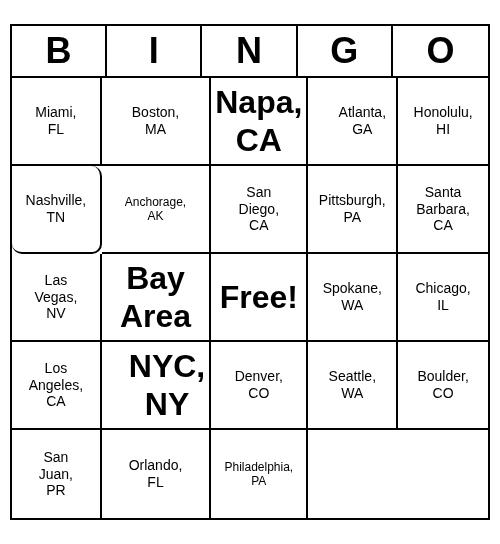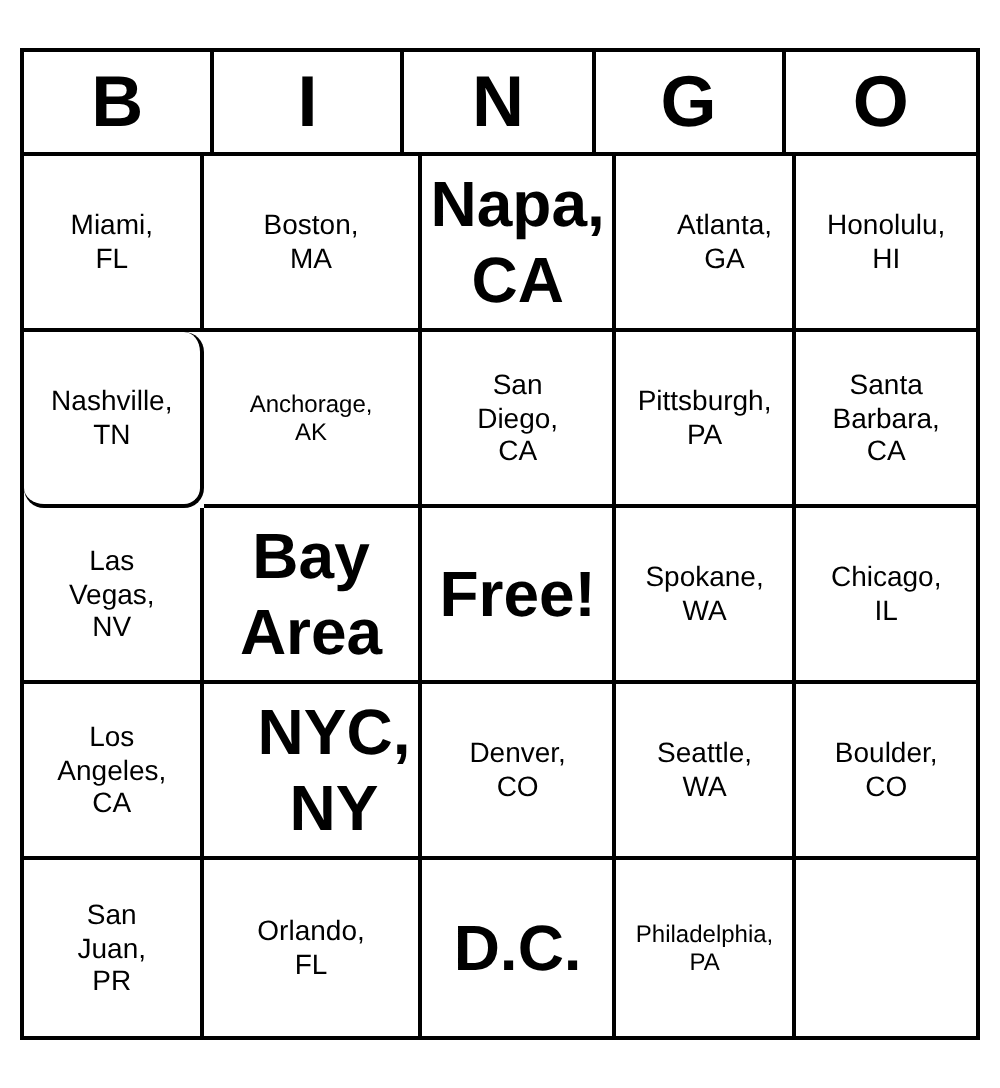--- a/index.html
+++ b/index.html
@@ -115,17 +115,16 @@
 CO</div>
       <div class="bingo-cell" style="white-space: pre-line;">Seattle,
 WA</div>
       <div class="bingo-cell" style="white-space: pre-line;">Boulder,
 CO</div>
       <div class="bingo-cell" style="white-space: pre-line;">San
 Juan,
 PR</div>
       <div class="bingo-cell" style="white-space: pre-line;">Orlando,
 FL</div>
-      <div class="bingo-cell large-text" style="white-space: pre-line;">D.C.</div>
       <div class="bingo-cell small-text" style="white-space: pre-line;">Philadelphia,
 PA</div>
     </div>
 </div>
 
 </body></html>

